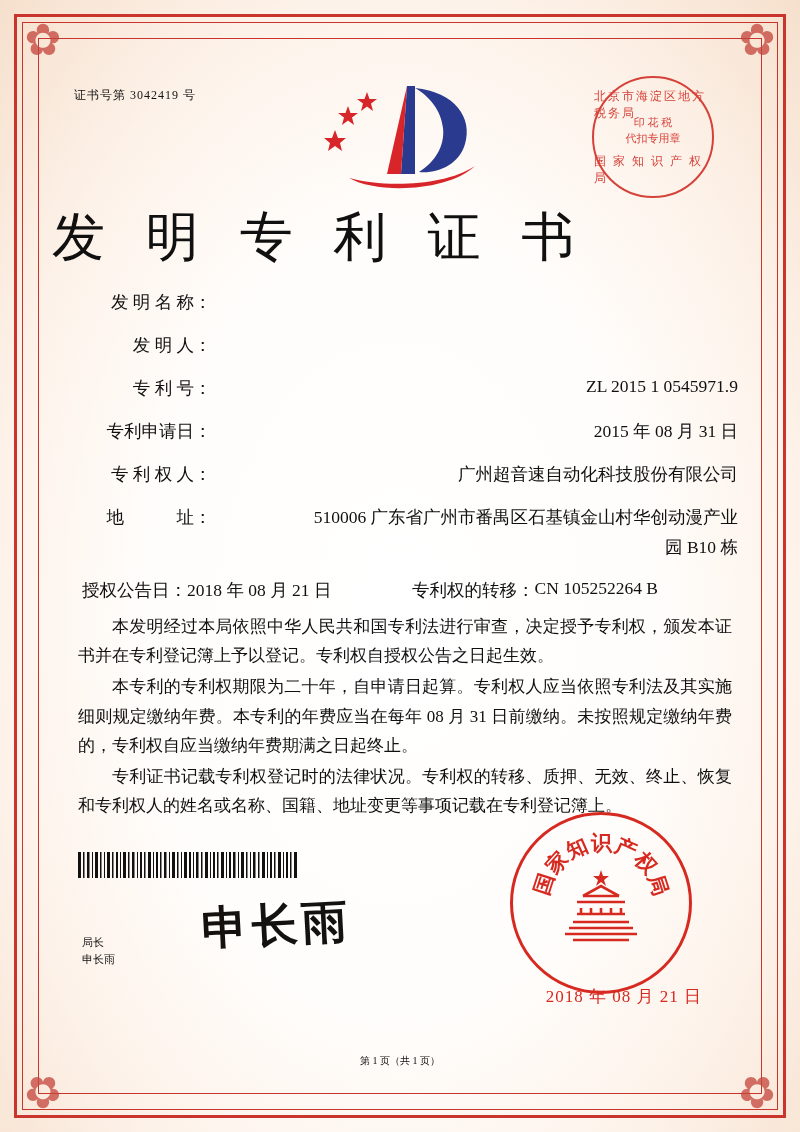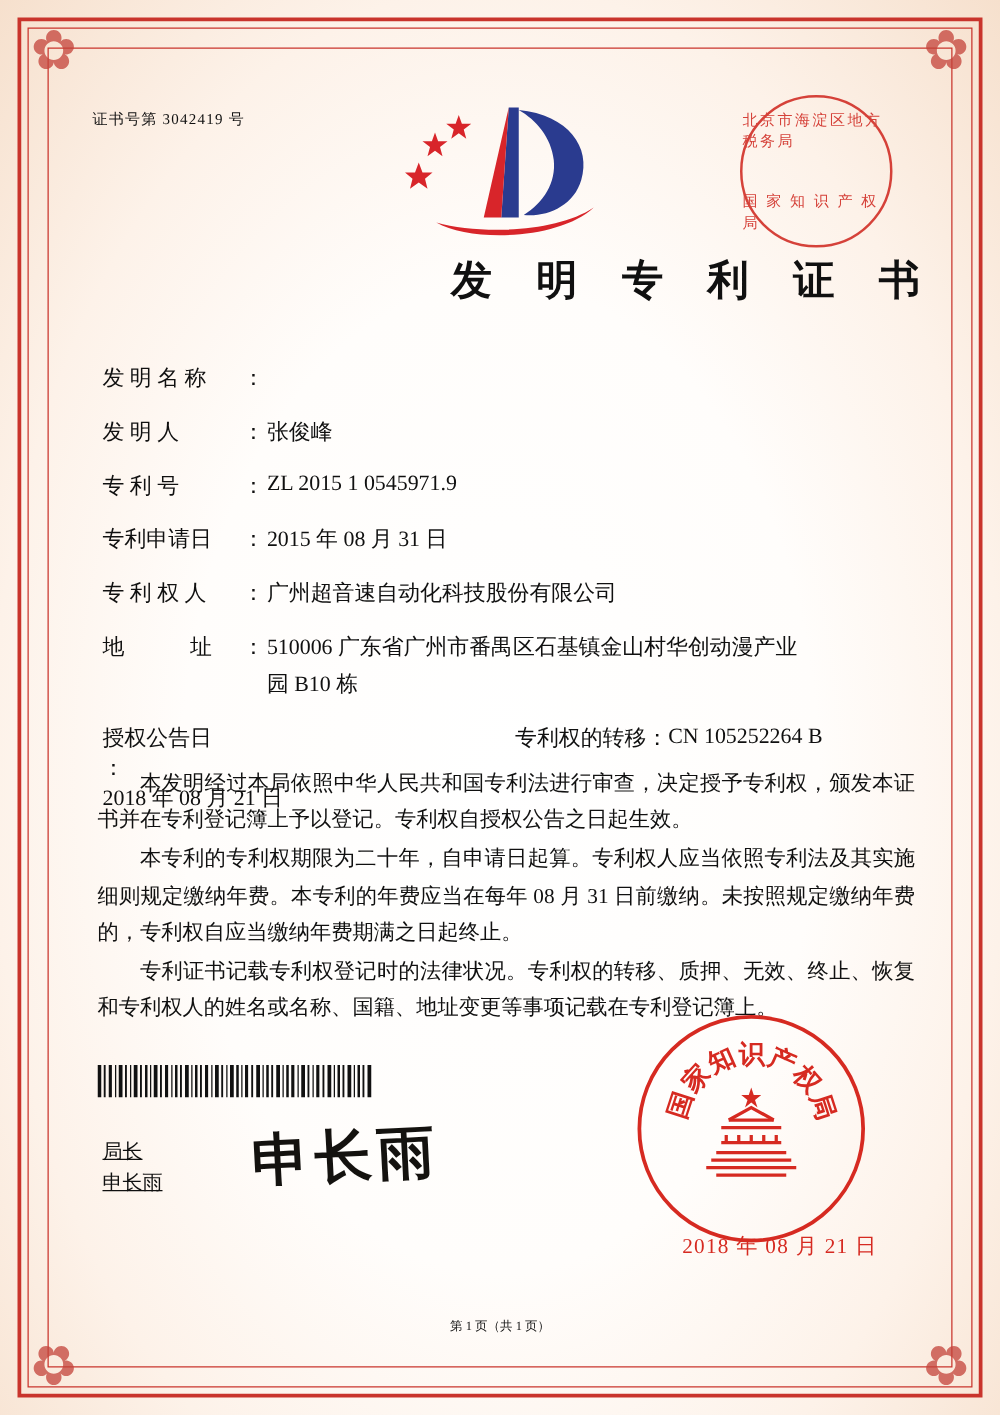--- a/index.html
+++ b/index.html
@@ -79,57 +79,58 @@
     width: 170px;
     height: 120px;
   }
 
   
   .doc-title {
     position: absolute;
     left: 0;
     right: 0;
     top: 150px;
-    text-align: right;
-    font-size: 33px;
-    font-weight: bold;
+    text-align: left;
+    font-size: 53px;
+    font-weight: normal;
     letter-spacing: 12px;
     color: #101010;
     font-family: "DejaVu Serif", "Liberation Serif", serif;
   }
 
   
   .fields {
     position: absolute;
     left: 30px;
     right: 10px;
     top: 238px;
     font-size: 17.5px;
     color: #101010;
   }
   .field-row {
     display: flex;
     align-items: flex-start;
     margin-bottom: 19px;
+    text-align: right;
   }
   .field-label {
     width: 112px;
     flex: 0 0 112px;
     white-space: nowrap;
   }
   .field-sep { padding: 0 2px 0 0; }
   .field-value { flex: 1; }
   .field-value .second-line { display: block; margin-top: 6px; }
 
   .row-double {
     display: flex;
     align-items: flex-start;
     margin-bottom: 14px;
   }
-  .row-double .col-a { width: 330px; display: flex; flex-direction: column; }
+  .row-double .col-a { width: 330px; display: flex; }
   .row-double .col-b { display: flex; }
   .row-double .lbl { white-space: nowrap; }
 
   
   .body-text {
     position: absolute;
     left: 26px;
     right: 16px;
     top: 560px;
     font-size: 17px;
@@ -148,25 +149,24 @@
     left: 26px;
     top: 800px;
     width: 220px;
     height: 26px;
   }
 
   
   .sign-block {
     position: absolute;
     left: 30px;
-    top: 858px;
-    font-size: 16px;
+    top: 882px;
+    font-size: 11px;
     line-height: 1.55;
     color: #101010;
-    text-decoration: underline;
   }
   .signature {
     position: absolute;
     left: 150px;
     top: 840px;
     width: 250px;
     height: 80px;
     font-family: "DejaVu Serif", serif;
     font-size: 46px;
     color: #14120f;
@@ -289,34 +289,37 @@
         <polygon points="92,16 86,104 72,104" fill="#d8252a"></polygon>
 
         <path d="M34 108 C70 118 130 116 160 96 C132 122 62 124 34 108 Z" fill="#d8252a"></path>
       </svg>
     </div>
 
     <div class="doc-title">发 明 专 利 证 书</div>
 
     <div class="seal-tax">
       <div class="arc-top">北京市海淀区地方税务局</div>
+      <div class="mid">
+        <div>印 花 税</div>
+        <div>代扣专用章</div>
+      </div>
       <div class="arc-bottom">国 家 知 识 产 权 局</div>
     </div>
 
     <div class="fields">
 
       <div class="field-row">
         <div class="field-label">发 明 名 称</div>
         <div class="field-sep">：</div>
       </div>
 
       <div class="field-row">
         <div class="field-label">发 明 人</div>
         <div class="field-sep">：</div>
-        <div class="field-value">张俊峰</div>
       </div>
 
       <div class="field-row">
         <div class="field-label">专 利 号</div>
         <div class="field-sep">：</div>
         <div class="field-value">ZL 2015 1 0545971.9</div>
       </div>
 
       <div class="field-row">
         <div class="field-label">专利申请日</div>

